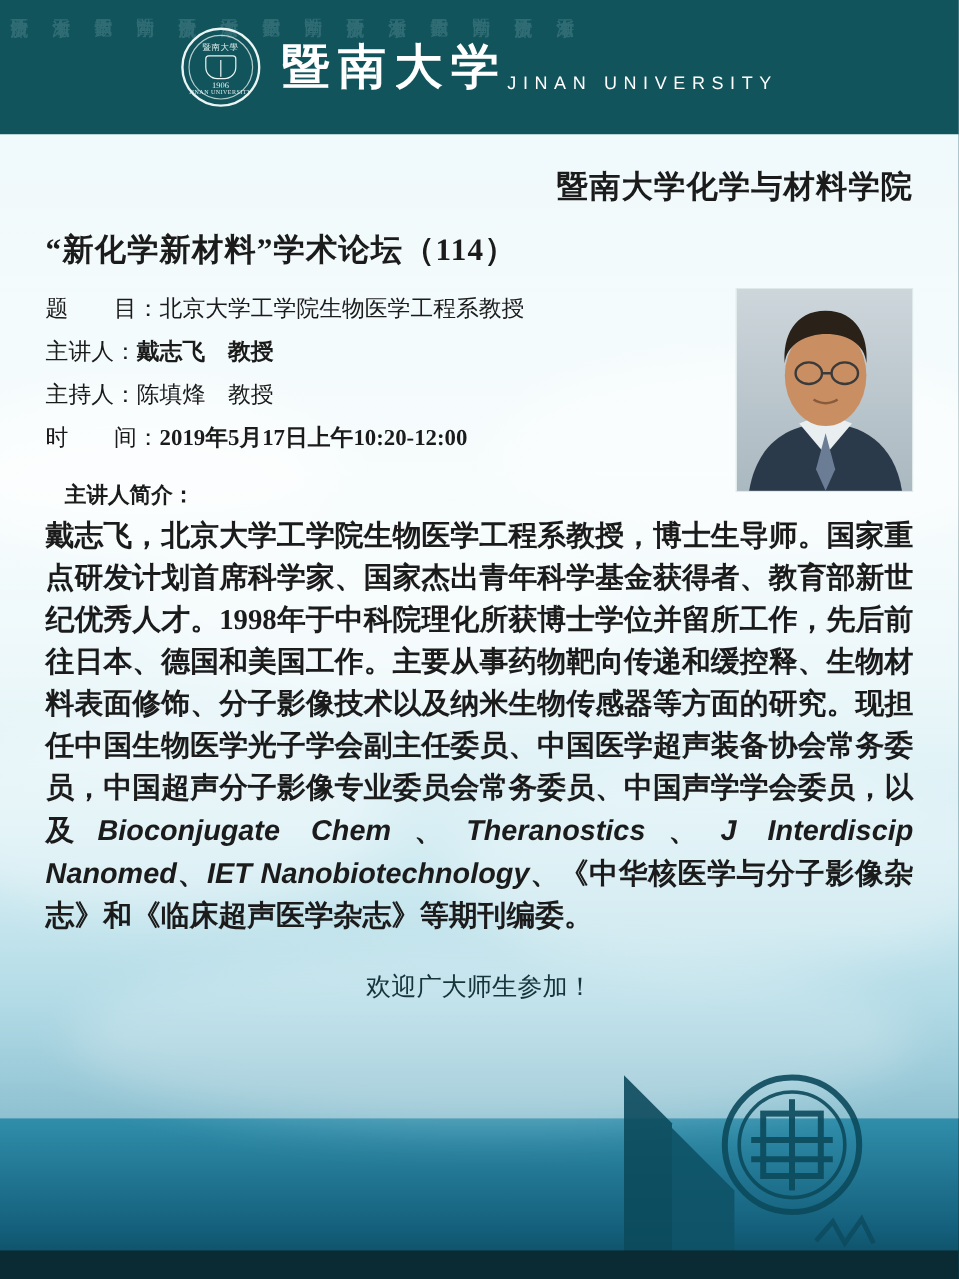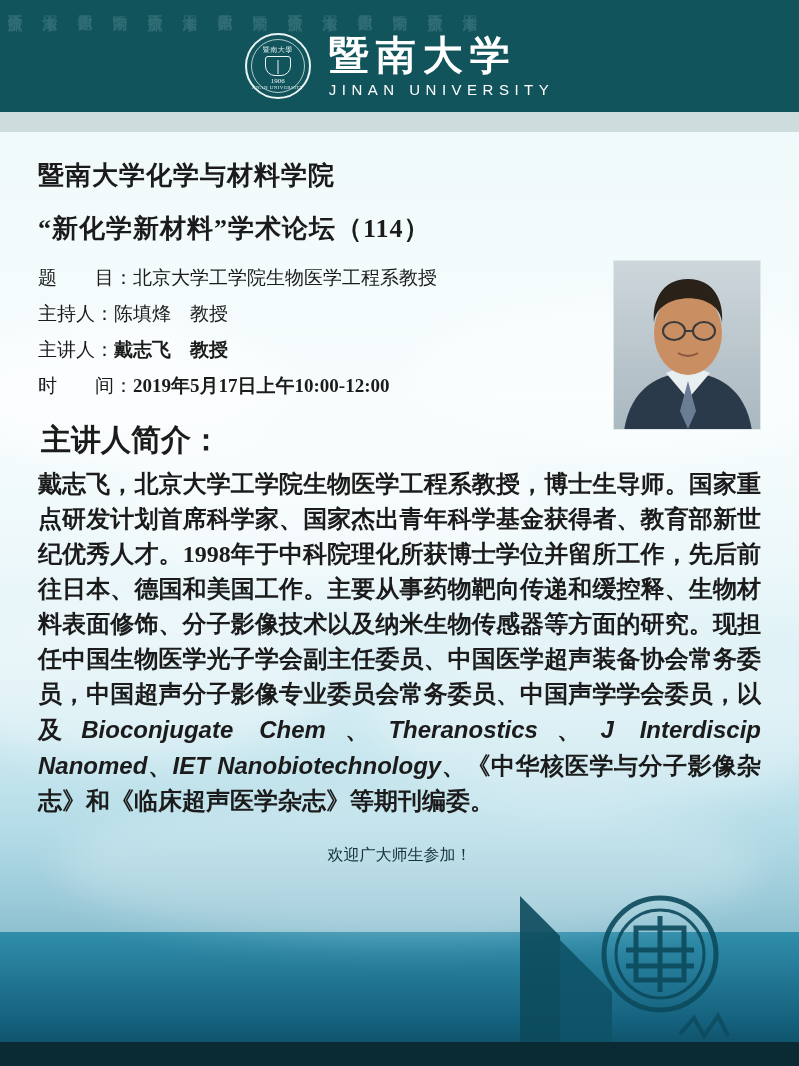--- a/index.html
+++ b/index.html
@@ -50,21 +50,21 @@
   .paper-wash {
     position: absolute;
     left: 0; top: 112px; right: 0; height: 820px;
     background: linear-gradient(180deg, rgba(255,255,255,0.80) 0%, rgba(255,255,255,0.72) 55%, rgba(255,255,255,0.45) 100%);
     pointer-events: none;
   }
 
   
   .header {
     position: relative;
-    height: 132px;
+    height: 112px;
     background: #11545c;
     overflow: hidden;
   }
   .header-pattern {
     position: absolute; inset: 0;
     opacity: 0.16;
     color: #cfe9ea;
     font-family: "Liberation Serif", serif;
     font-size: 15px;
     line-height: 17px;
@@ -121,21 +121,21 @@
   .seal-mid::before {
     content: "";
     position: absolute;
     left: 50%; top: 3px;
     width: 1px; height: 14px;
     background: #eaf6f5;
     transform: translateX(-50%);
   }
   .seal-year { font-size: 7px; text-align: right; }
   .seal-bot { font-size: 5px; letter-spacing: 0.4px; opacity: 0.95;}
-  .brand-names { display: flex; flex-direction: column; align-items: flex-start; }
+  .brand-names { display: flex; flex-direction: row; align-items: flex-end; }
   .brand-cn {
     color: #ffffff;
     font-size: 40px;
     letter-spacing: 7px;
     font-weight: bold;
     font-family: "Liberation Serif", "DejaVu Serif", serif;
     line-height: 1.1;
   }
   .brand-en {
     color: #ffffff;
@@ -146,21 +146,21 @@
   }
 
   
   .content {
     position: relative;
     z-index: 3;
     padding: 18px 38px 0 38px;
     color: #1b1b1b;
   }
   .title1 {
-    text-align: left;
+    text-align: right;
     font-size: 26px;
     font-weight: bold;
     letter-spacing: 1px;
     margin: 8px 0 0 0;
   }
   .title2 {
     text-align: left;
     font-size: 26px;
     font-weight: bold;
     letter-spacing: 1px;
@@ -181,39 +181,39 @@
     top: 0px;
     width: 148px;
     height: 170px;
     border: 1px solid #dfe9ea;
     overflow: hidden;
     background: linear-gradient(180deg,#cfd8dd 0%, #b9c6cd 100%);
   }
   .portrait svg { display: block; }
 
   .section-title {
-    font-size: 30px;
-    font-weight: bold;
-    margin: 16px 0 6px 3px;
+    font-size: 18px;
+    font-weight: bold;
+    margin: 16px 0 6px 16px;
   }
   .bio {
     font-size: 24px;
     line-height: 35px;
     text-align: justify;
     text-justify: inter-ideograph;
     font-weight: bold;
   }
   .bio .ital {
     font-style: italic;
     font-family: "Liberation Sans", sans-serif;
   }
   .welcome {
     margin-top: 26px;
     text-align: center;
-    font-size: 16px;
+    font-size: 21px;
     color: #16343a;
   }
 
   
   .bottom-art {
     position: absolute;
     left: 0; right: 0; bottom: 0;
     height: 200px;
     z-index: 2;
     pointer-events: none;
@@ -312,27 +312,27 @@
           <ellipse cx="90" cy="70" rx="11" ry="9" fill="none" stroke="#3a3a3a" stroke-width="2"></ellipse>
           <line x1="71" y1="70" x2="79" y2="70" stroke="#3a3a3a" stroke-width="2"></line>
           <path d="M64 92 C70 96 78 96 84 92" stroke="#8a5a3c" stroke-width="2" fill="none"></path>
         </svg>
       </div>
 
       <div class="meta-row">
         <span class="meta-label">题　　目：</span><span class="meta-val-normal">北京大学工学院生物医学工程系教授</span>
       </div>
       <div class="meta-row">
+        <span class="meta-label">主讲人：</span><span class="meta-val">戴志飞　教授</span>
+      </div>
+      <div class="meta-row">
         <span class="meta-label">主持人：</span><span class="meta-val-normal">陈填烽　教授</span>
       </div>
       <div class="meta-row">
-        <span class="meta-label">主讲人：</span><span class="meta-val">戴志飞　教授</span>
-      </div>
-      <div class="meta-row">
-        <span class="meta-label">时　　间：</span><span class="meta-val">2019年5月17日上午10:00-12:00</span>
+        <span class="meta-label">时　　间：</span><span class="meta-val">2019年5月17日上午10:20-12:00</span>
       </div>
     </div>
 
     <div class="section-title">主讲人简介：</div>
 
     <div class="bio"><span>戴志飞，北京大学工学院生物医学工程系教授，博士生导师。国家重点研发计划首席科学家、国家杰出青年科学基金获得者、教育部新世纪优秀人才。1998年于中科院理化所获博士学位并留所工作，先后前往日本、德国和美国工作。主要从事药物靶向传递和缓控释、生物材料表面修饰、分子影像技术以及纳米生物传感器等方面的研究。现担任中国生物医学光子学会副主任委员、中国医学超声装备协会常务委员，中国超声分子影像专业委员会常务委员、中国声学学会委员，以及</span><span class="ital">Bioconjugate Chem</span><span>、</span><span class="ital">Theranostics</span><span>、</span><span class="ital">J Interdiscip Nanomed</span><span>、</span><span class="ital">IET Nanobiotechnology</span><span>、</span><span>《中华核医学与分子影像杂志》</span><span>和</span><span>《临床超声医学杂志》</span><span>等期刊编委。</span></div>
 
     <div class="welcome">欢迎广大师生参加！</div>
   </div>
 

